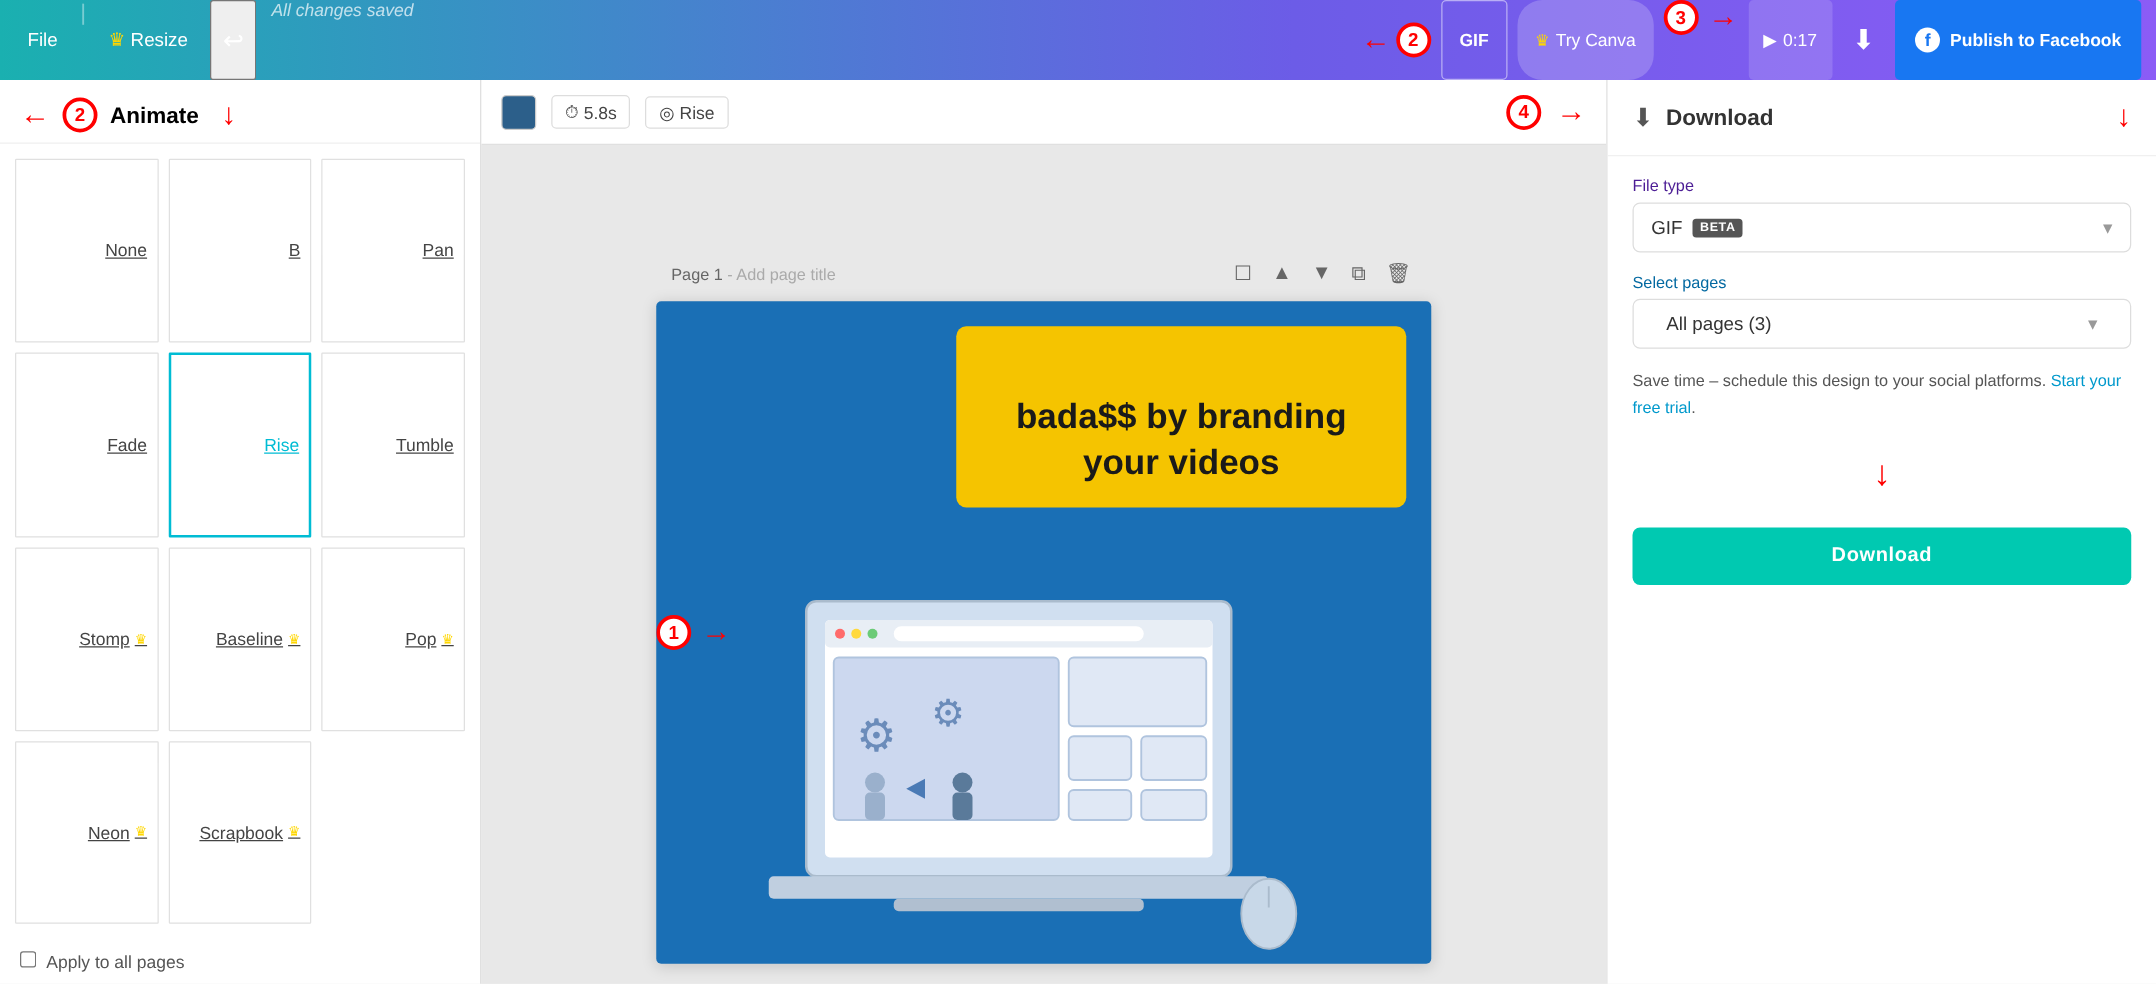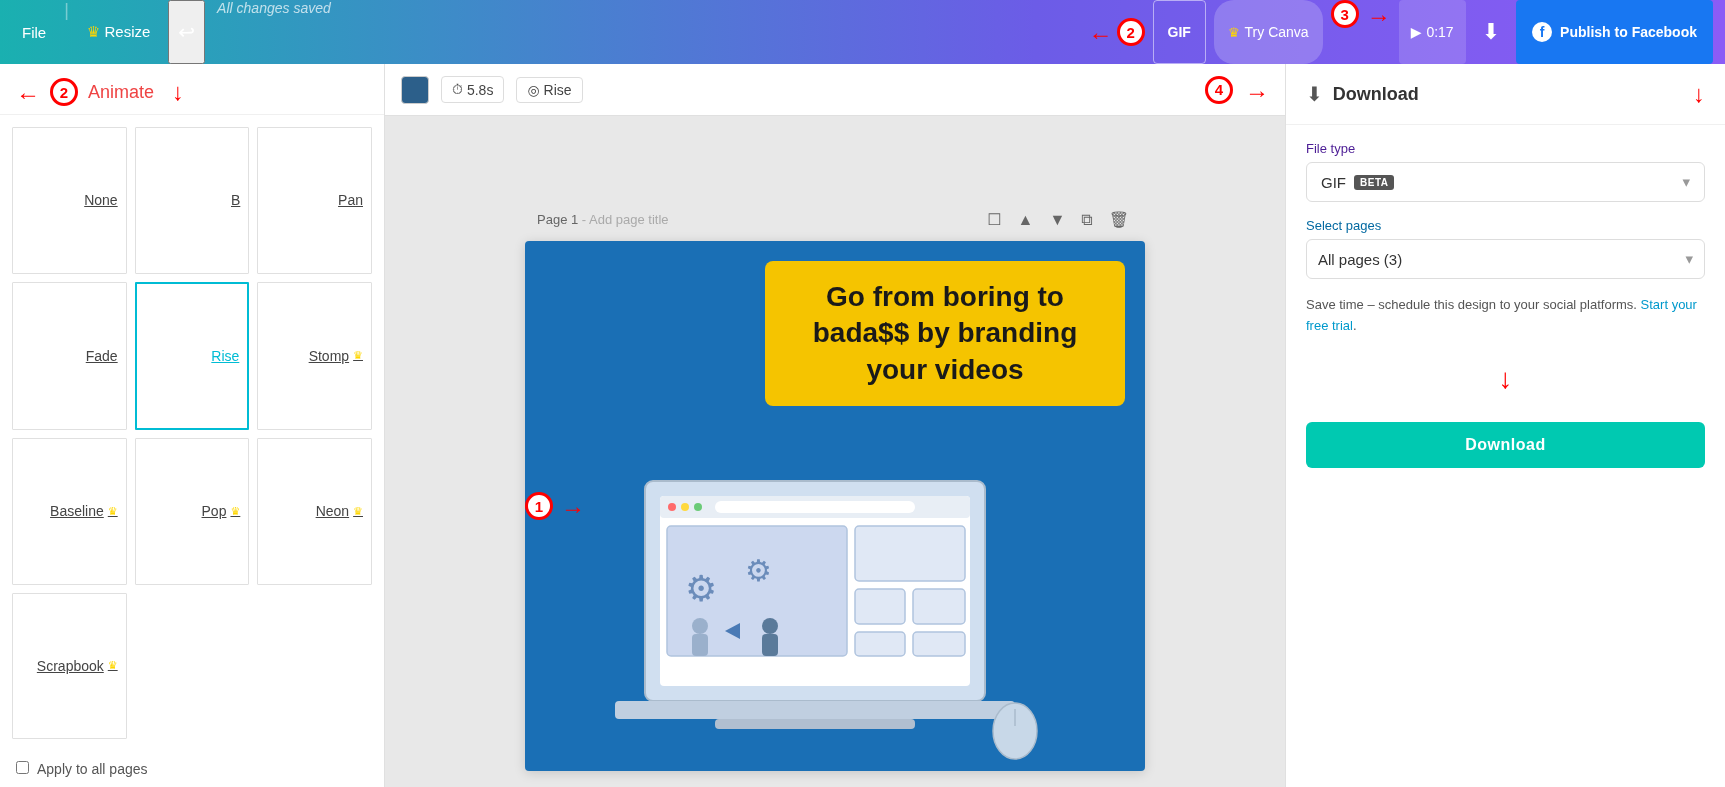--- a/index.html
+++ b/index.html
@@ -110,22 +110,22 @@
     }
     .animate-header {
       display: flex;
       align-items: center;
       padding: 14px 16px 8px 16px;
       gap: 10px;
       border-bottom: 1px solid #f0f0f0;
     }
     .animate-title {
       font-size: 18px;
-      font-weight: 400;
-      color: #ef4444;
+      font-weight: 700;
+      color: #000000;
     }
     .animation-grid {
       display: grid;
       grid-template-columns: repeat(3, 1fr);
       gap: 8px;
       padding: 12px;
       flex: 1;
     }
     .anim-btn {
       border: 1.5px solid #e0e0e0;
@@ -312,21 +312,21 @@
     }
     .select-pages-label {
       font-size: 13px;
       color: #0369a1;
       margin-bottom: 6px;
       font-weight: 500;
     }
     .pages-select {
       border: 1.5px solid #ddd;
       border-radius: 6px;
-      padding: 10px 11px;
+      padding: 10px 26px;
       font-size: 15px;
       color: #333;
       cursor: pointer;
       margin-bottom: 16px;
       display: flex;
       align-items: center;
       justify-content: space-between;
     }
     .schedule-text {
       font-size: 13px;
@@ -438,20 +438,23 @@
         <span>B</span>
       </button>
       <button class="anim-btn">
         <span>Pan</span>
       </button>
       <button class="anim-btn">
         <span>Fade</span>
       </button>
       <button class="anim-btn active">
         <span>Rise</span>
+      </button>
+      <button class="anim-btn">
+        <span>Tumble</span>
       </button>
       <button class="anim-btn">
         <span>Stomp</span>
         <span class="crown">♛</span>
       </button>
       <button class="anim-btn">
         <span>Baseline</span>
         <span class="crown">♛</span>
       </button>
       <button class="anim-btn">
@@ -507,21 +510,21 @@
             <button class="page-ctrl-btn">▼</button>
             <button class="page-ctrl-btn">⧉</button>
             <button class="page-ctrl-btn">🗑</button>
           </div>
         </div>
 
         <div class="canvas-slide">
 
           <div class="slide-title-box">
             <p>
-              <span>Go from boring to</span><br>
+              <br>
               <span>bada$$ by branding</span><br>
               <span>your videos</span>
             </p>
           </div>
 
           <div style="position:absolute; left:0; top:50%; transform:translateY(-50%); display:flex; align-items:center; gap:8px; pointer-events:none;">
             <span class="tutorial-circle">1</span>
             <span class="red-arrow-right">→</span>
           </div>
 

